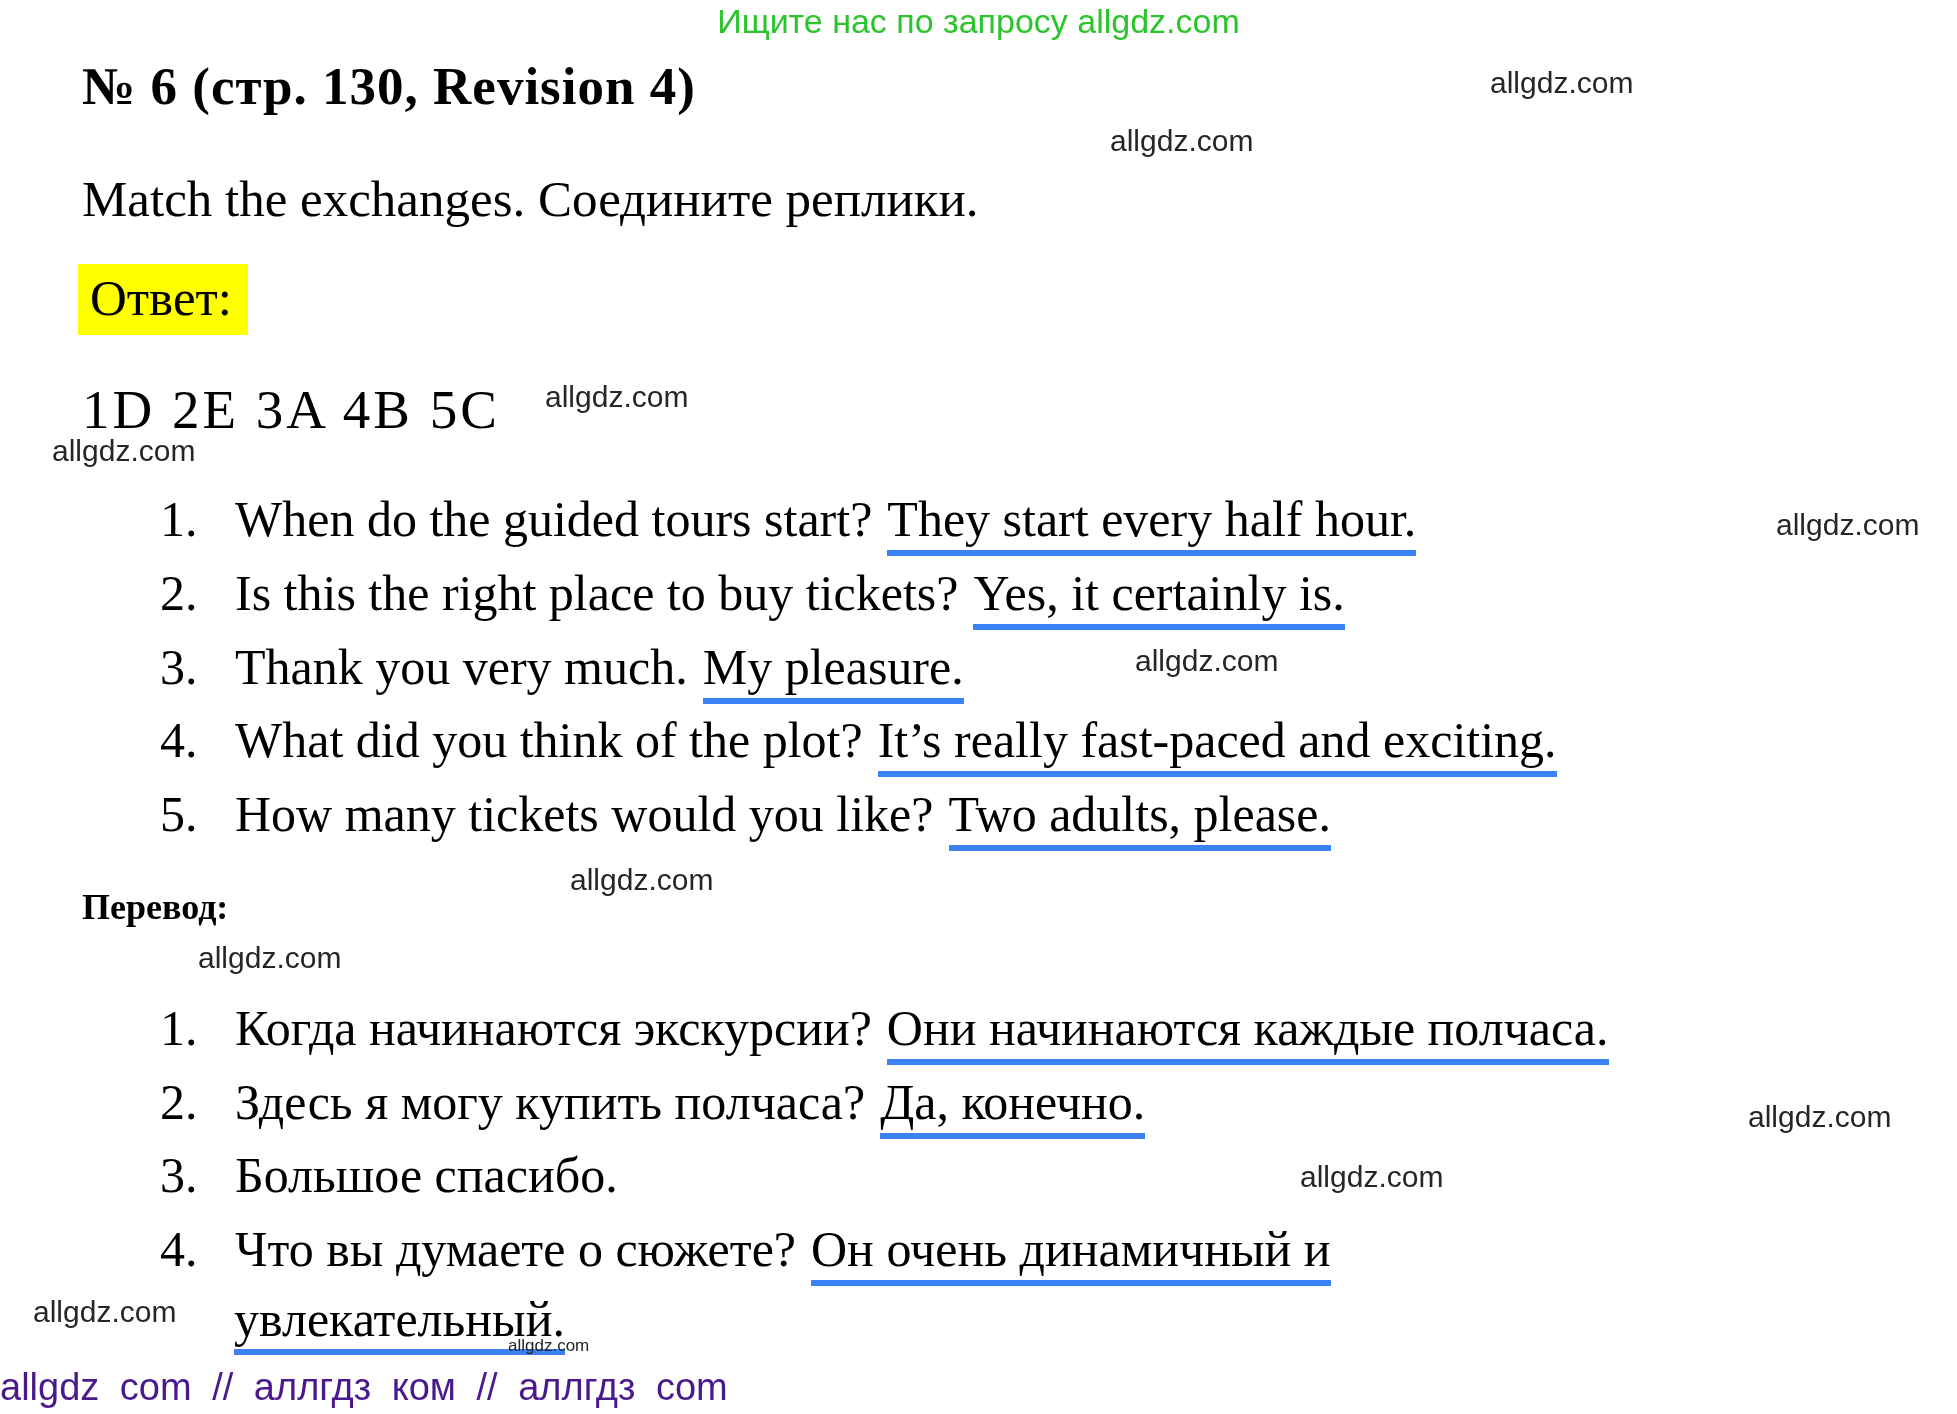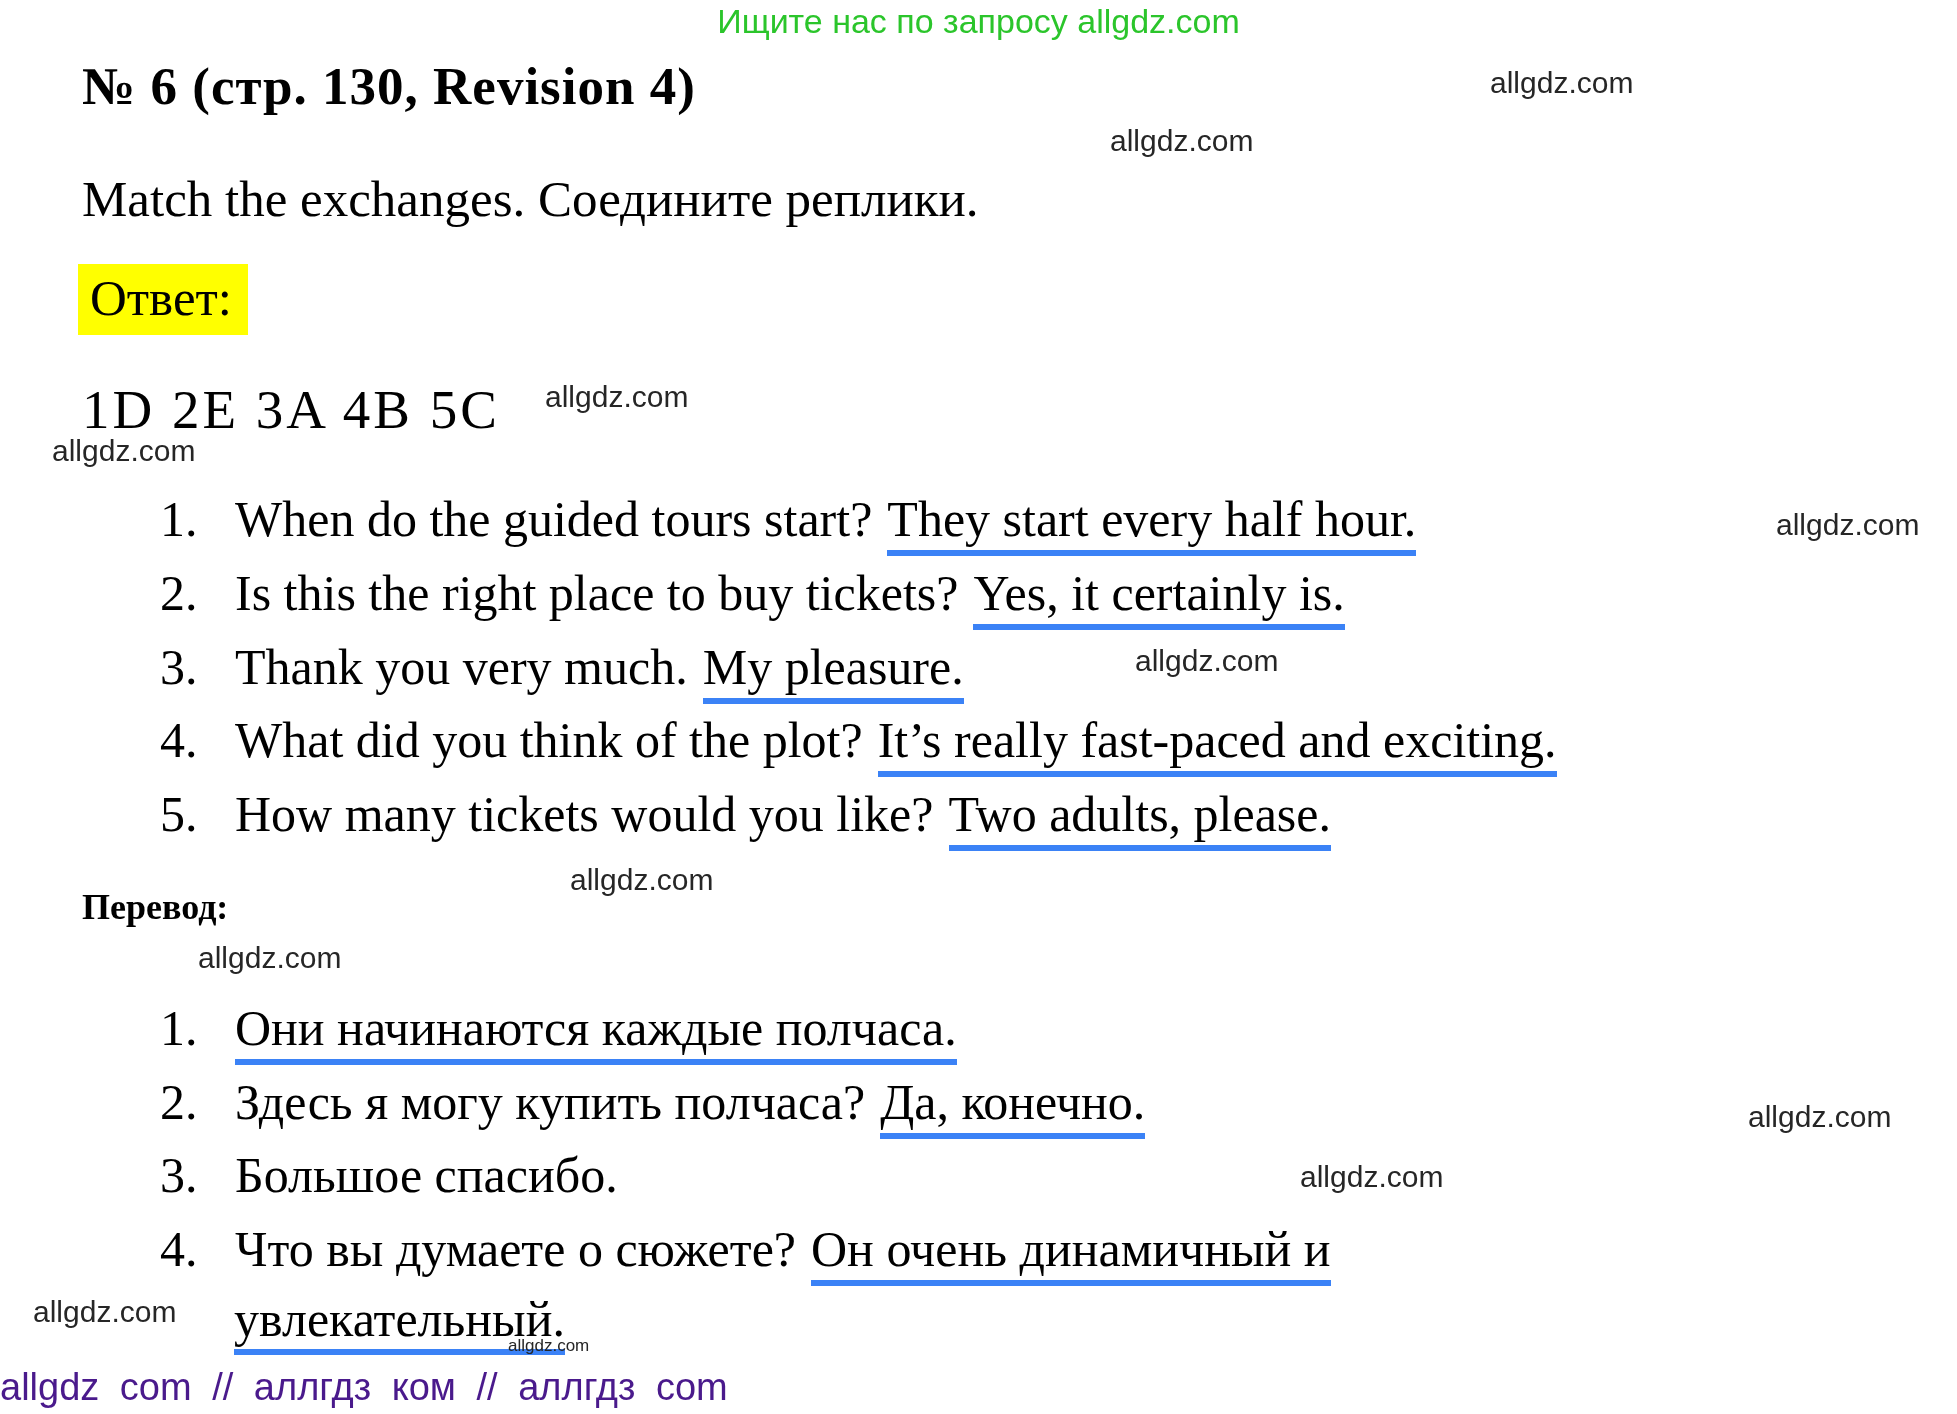--- a/index.html
+++ b/index.html
@@ -121,20 +121,21 @@
     <span class="q">How many tickets would you like?</span>
     <span class="u">Two adults, please.</span>
   </div>
 
   <div class="wm" style="left:570px;top:863px">allgdz.com</div>
   <div class="section-label">Перевод:</div>
   <div class="wm" style="left:198px;top:941px">allgdz.com</div>
 
   <div class="item" style="top:999px">
     <span class="num">1.</span>
+    <span class="q">Когда начинаются экскурсии?</span>
     <span class="u">Они начинаются каждые полчаса.</span>
   </div>
 
   <div class="item" style="top:1073px">
     <span class="num">2.</span>
     <span class="q">Здесь я могу купить полчаса?</span>
     <span class="u">Да, конечно.</span>
   </div>
   <div class="wm" style="left:1748px;top:1100px">allgdz.com</div>
 

